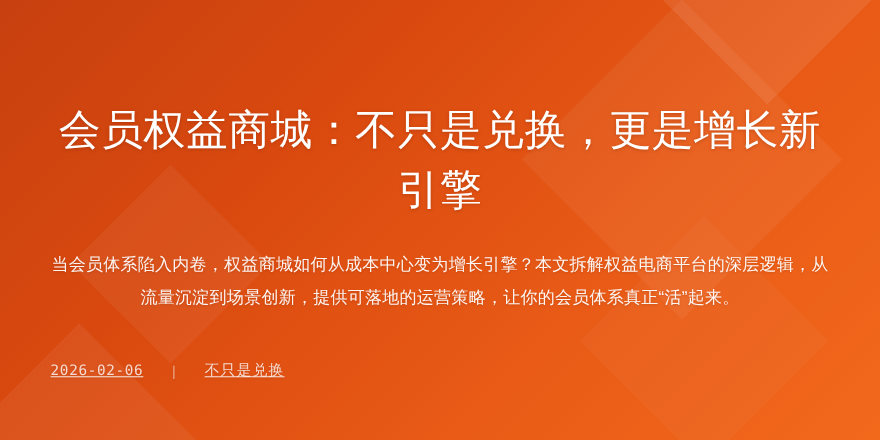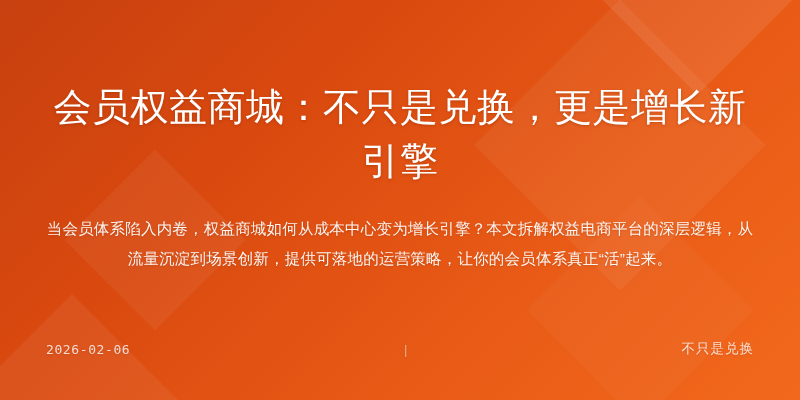--- a/index.html
+++ b/index.html
@@ -74,21 +74,21 @@
     background: rgba(255, 255, 255, 0.03);
   }
 
   
   .content {
     position: relative;
     z-index: 2;
     width: 100%;
     height: 100%;
     box-sizing: border-box;
-    padding: 0 46px;
+    padding: 12px 46px;
     display: flex;
     flex-direction: column;
   }
 
   .title {
     margin: 0;
     padding-top: 80px;
     text-align: center;
     color: #ffffff;
     font-size: 38px;
@@ -114,26 +114,27 @@
     margin-left: auto;
     margin-right: auto;
     text-shadow: 0 1px 2px rgba(120, 35, 0, 0.22);
   }
 
   .meta {
     margin-top: auto;
     margin-bottom: 42px;
     display: flex;
     align-items: center;
-    justify-content: space-between;
-    gap: 11px;
+    justify-content: flex-start;
+    gap: 26px;
     color: rgba(255, 255, 255, 0.80);
     font-size: 13px;
     letter-spacing: 0.4px;
     text-shadow: 0 1px 2px rgba(120, 35, 0, 0.18);
+    text-decoration: underline;
   }
   .meta-date {
     font-family: "DejaVu Sans Mono", "Liberation Mono", monospace;
     font-size: 13px;
     letter-spacing: 0.6px;
   }
   .meta-sep {
     color: rgba(255, 255, 255, 0.52);
     font-size: 13px;
     line-height: 1;

